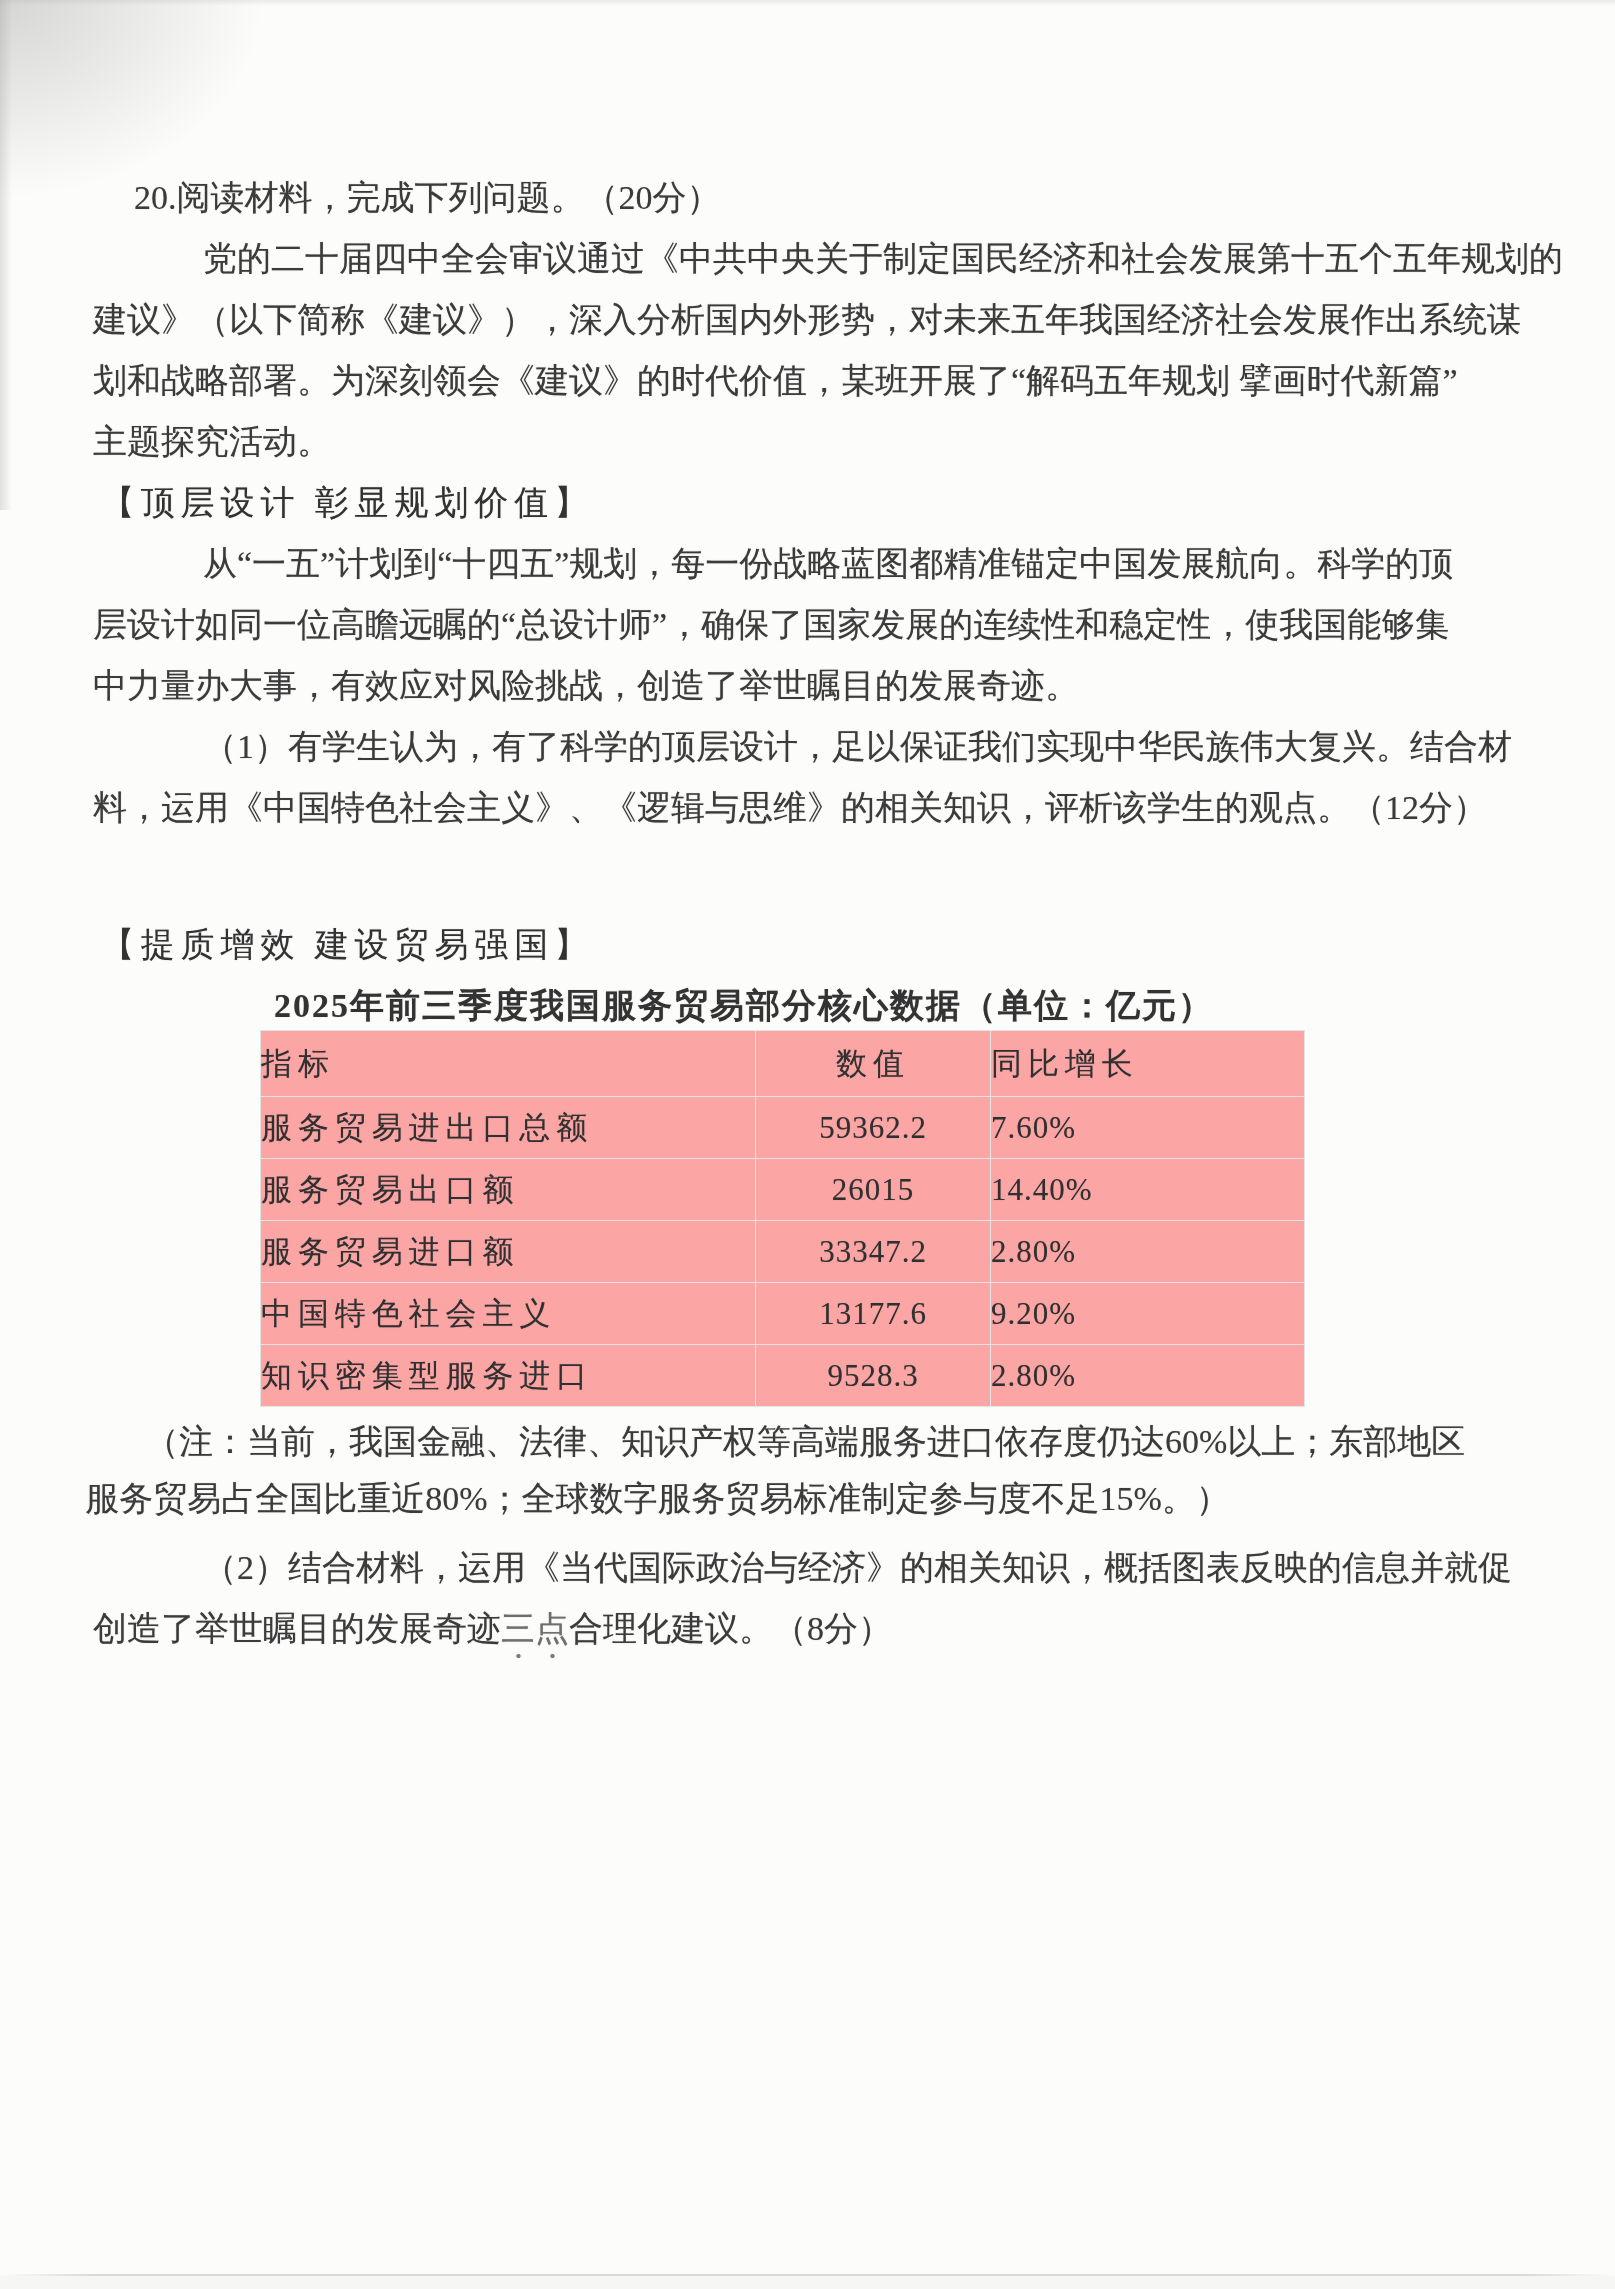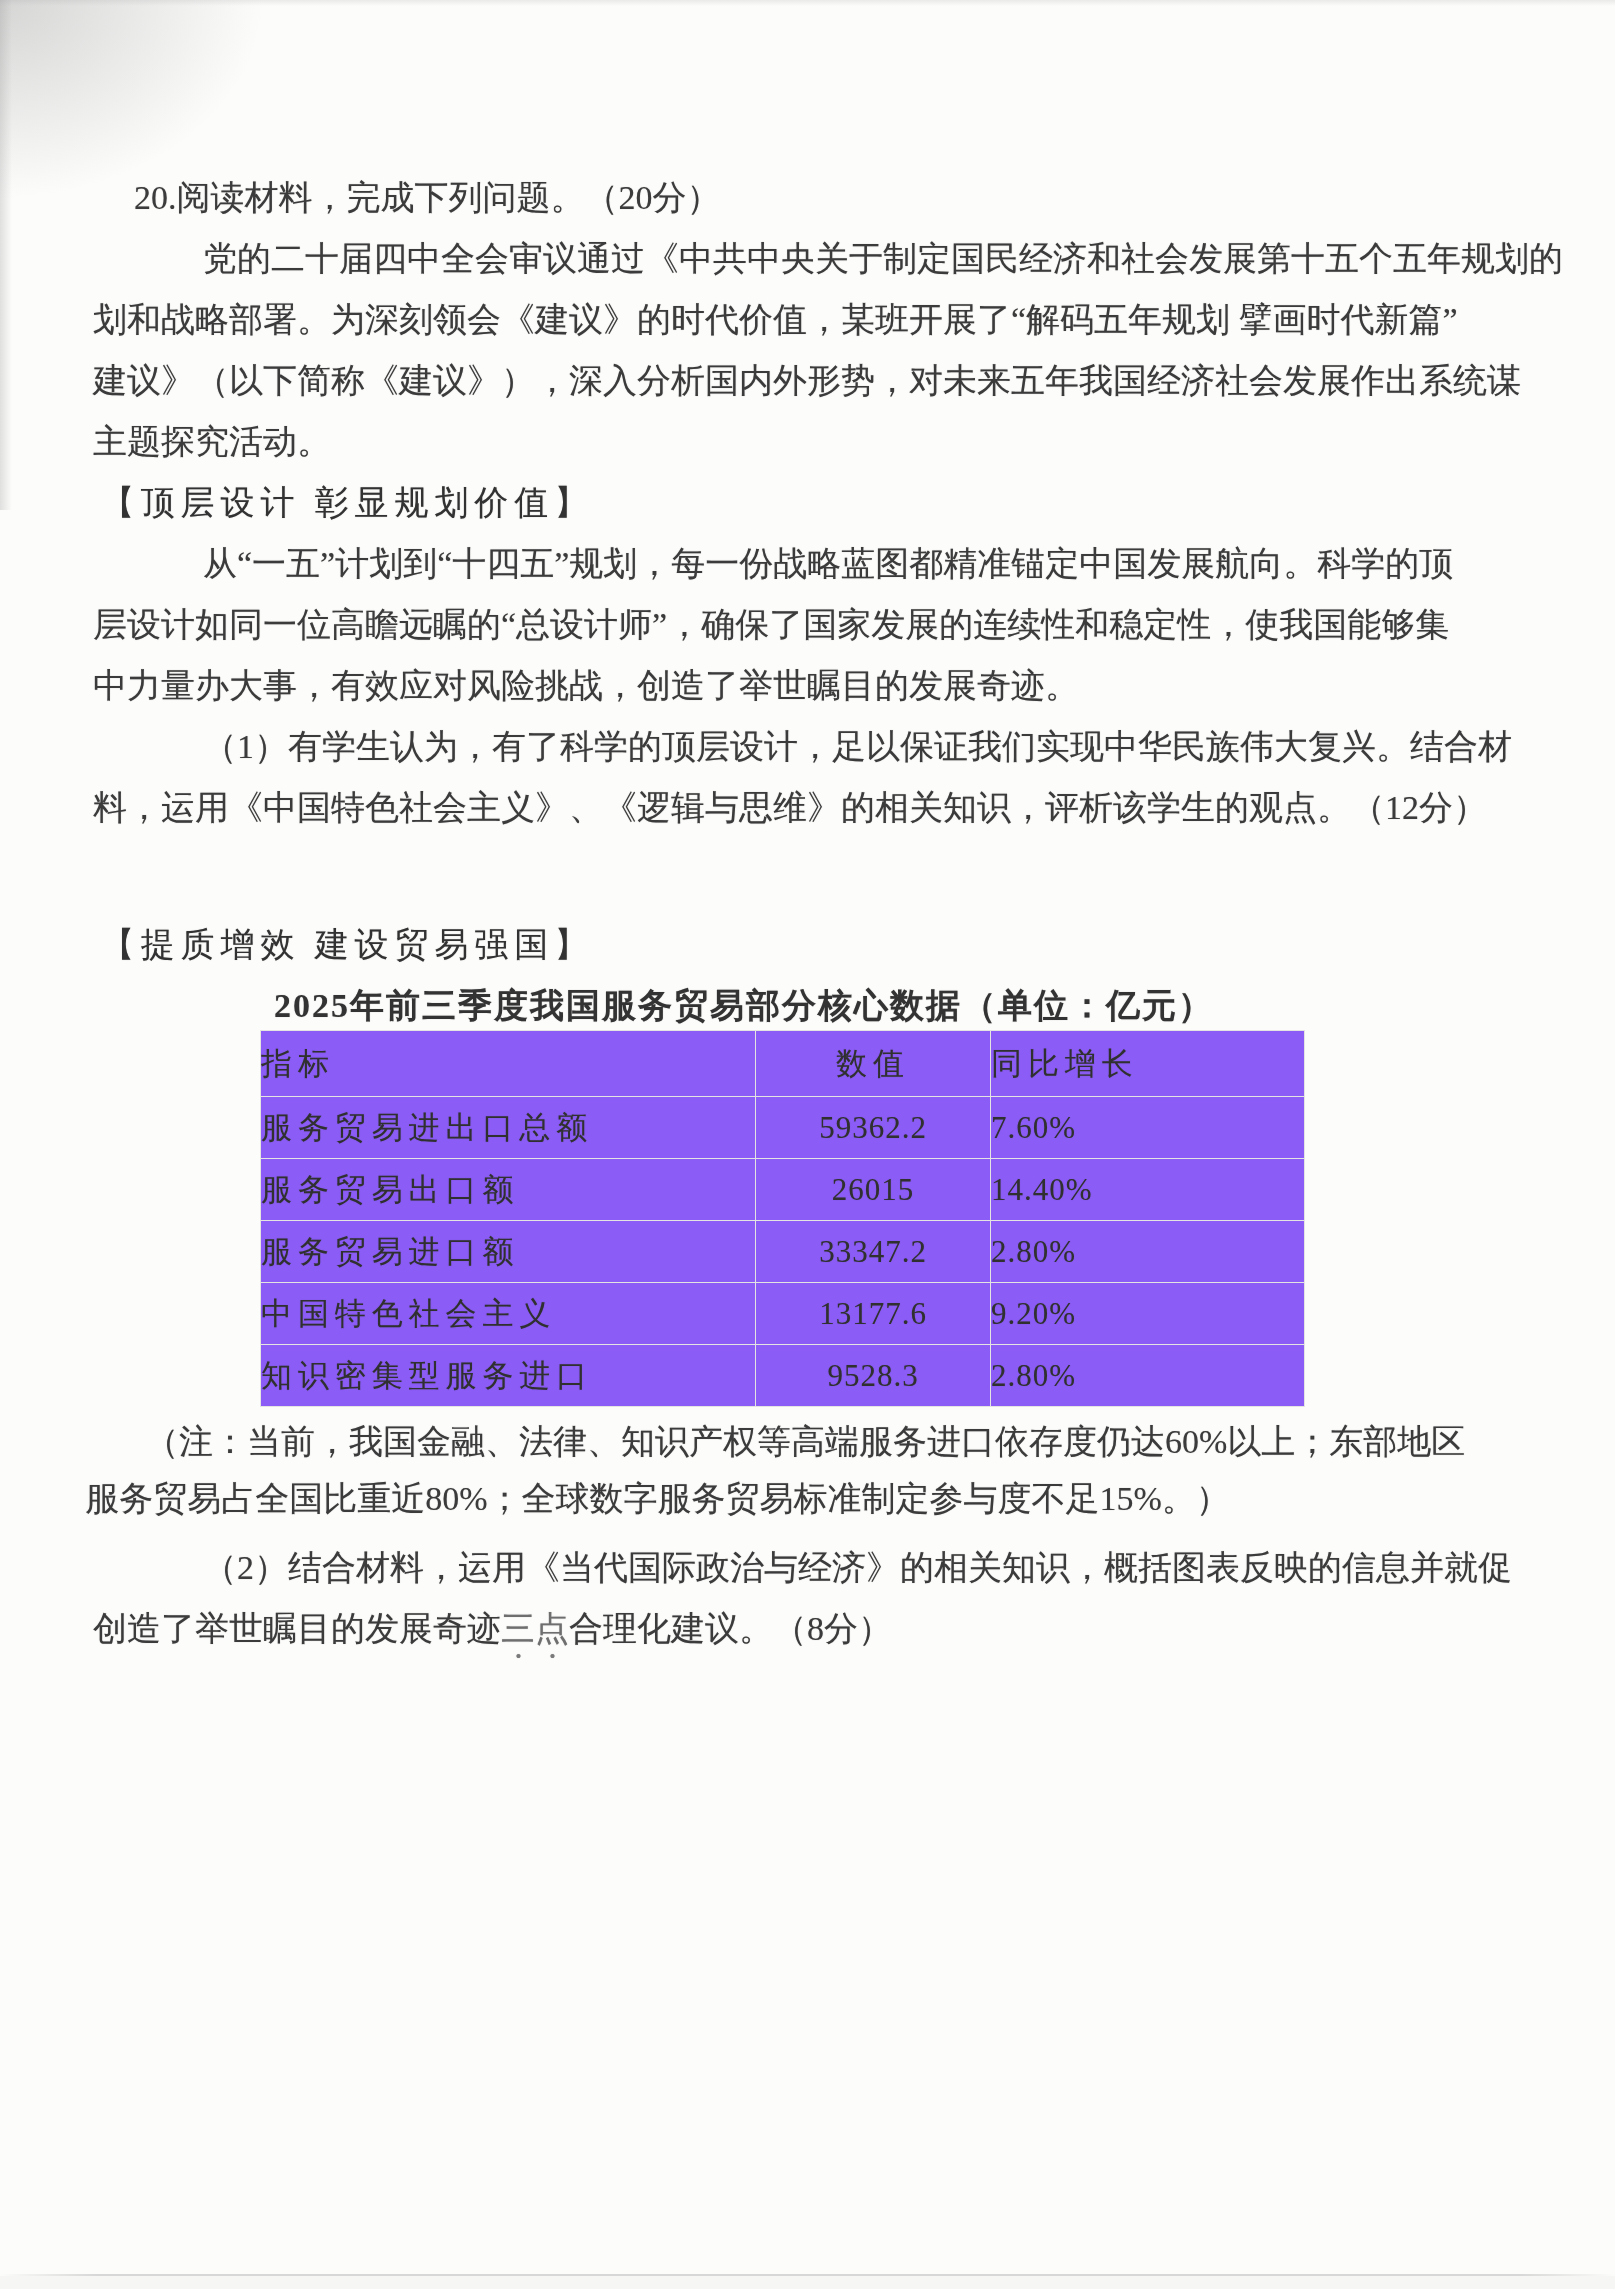--- a/index.html
+++ b/index.html
@@ -34,21 +34,21 @@
   }
   table.data-table col.c1{width:495px;}
   table.data-table col.c2{width:235px;}
   table.data-table col.c3{width:314px;}
   table.data-table th,table.data-table td{
     font-weight:normal;
     border:1px solid #e4e4e2;
     padding:0;
     height:61px;
     vertical-align:middle;
-    background:#8b5cf6;
+    background:#fca5a5;
   }
   table.data-table th{height:65px;}
   .cell-label{text-align:left;padding-left:86px;letter-spacing:5.9px;}
   .cell-value{text-align:center;letter-spacing:1px;}
   .cell-pct{text-align:left;padding-left:155px;letter-spacing:1px;}
   th.cell-value{letter-spacing:5.9px;}
   th.cell-pct{letter-spacing:5.9px;}
   
   .note-block{margin-top:5.9px;line-height:57px;}
   .note-l1{margin-left:52px;}
@@ -91,22 +91,22 @@
 <div class="page">
 
   <div class="artifact corner-tl"></div>
   <div class="artifact edge-left"></div>
   <div class="artifact edge-top"></div>
 
   <div class="line q-header">20.阅读材料，完成下列问题。（20分）</div>
 
   <div>
     <div class="line indent1">党的二十届四中全会审议通过《中共中央关于制定国民经济和社会发展第十五个五年规划的</div>
+    <div class="line">建议》（以下简称《建议》），深入分析国内外形势，对未来五年我国经济社会发展作出系统谋</div>
     <div class="line">划和战略部署。为深刻领会《建议》的时代价值，某班开展了“解码五年规划 擘画时代新篇”</div>
-    <div class="line">建议》（以下简称《建议》），深入分析国内外形势，对未来五年我国经济社会发展作出系统谋</div>
     <div class="line">主题探究活动。</div>
   </div>
 
   <div class="line sec-title">【顶层设计 彰显规划价值】</div>
 
   <div>
     <div class="line indent1">从“一五”计划到“十四五”规划，每一份战略蓝图都精准锚定中国发展航向。科学的顶</div>
     <div class="line">层设计如同一位高瞻远瞩的“总设计师”，确保了国家发展的连续性和稳定性，使我国能够集</div>
     <div class="line">中力量办大事，有效应对风险挑战，创造了举世瞩目的发展奇迹。</div>
   </div>

